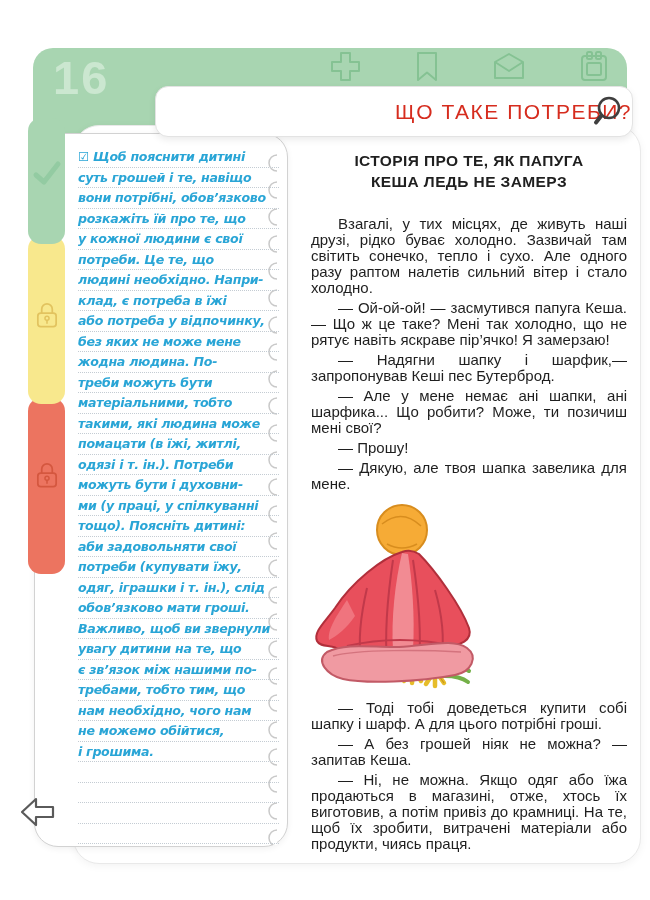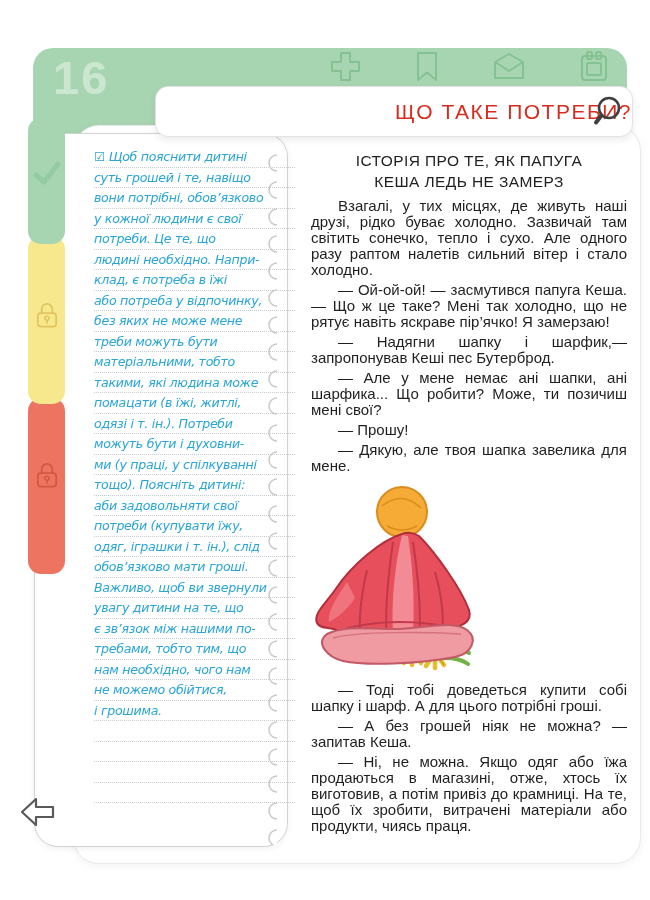--- a/index.html
+++ b/index.html
@@ -33,30 +33,30 @@
              box-shadow:0 3px 7px rgba(0,0,0,.08);}
   .title-bar .title{display:block;text-align:right;line-height:49px;font-size:21px;
              font-weight:normal;letter-spacing:1.5px;color:#d62c1e;}
   .title-bar .magnifier{position:absolute;right:8px;top:7px;}
 
   
   .notebook-card{position:absolute;left:34px;top:133px;width:252px;height:712px;
              background:#fff;border:1.5px solid #d2d2d2;border-radius:24px;z-index:3;
              box-shadow:0 2px 6px rgba(0,0,0,.06);}
   .scallops{position:absolute;left:266px;top:133px;z-index:4;}
-  .notebook-lines{position:absolute;left:94px;top:147px;width:201px;z-index:4;}
+  .notebook-lines{position:absolute;left:78px;top:147px;width:201px;z-index:4;font-weight:bold;}
   .nb-line{height:19.5px;border-bottom:1.6px dotted #c4ccd3;
            font-family:"DejaVu Sans",sans-serif;font-style:italic;
            font-size:12.6px;line-height:19.5px;color:#29a5d6;
            letter-spacing:-0.3px;white-space:nowrap;}
 
   
   .story{position:absolute;left:307px;top:150px;width:324px;z-index:4;color:#1f1f1f;}
-  .story-title{text-align:center;font-weight:normal;font-size:15.5px;line-height:21px;
-               letter-spacing:.4px;margin-bottom:6px;}
+  .story-title{text-align:center;font-weight:bold;font-size:15.5px;line-height:21px;
+               letter-spacing:.4px;margin-bottom:24px;}
   .story p{margin:4px;font-size:15px;line-height:16px;text-align:justify;
            text-indent:27px;}
   .illustration{width:180px;margin:4px auto 2px auto;}
 
   
   .back-arrow{position:absolute;left:19px;top:795px;z-index:8;}
 </style>
 </head>
 <body>
 
@@ -88,26 +88,28 @@
 
   <div class="notebook-card"></div>
   <svg class="scallops" width="22" height="712">
     <path id="scallop-path" d="M11 22 A8 8 0 0 0 11 38 M11 49 A8 8 0 0 0 11 65 M11 76 A8 8 0 0 0 11 92 M11 103 A8 8 0 0 0 11 119 M11 130 A8 8 0 0 0 11 146 M11 157 A8 8 0 0 0 11 173 M11 184 A8 8 0 0 0 11 200 M11 211 A8 8 0 0 0 11 227 M11 238 A8 8 0 0 0 11 254 M11 265 A8 8 0 0 0 11 281 M11 292 A8 8 0 0 0 11 308 M11 319 A8 8 0 0 0 11 335 M11 346 A8 8 0 0 0 11 362 M11 373 A8 8 0 0 0 11 389 M11 400 A8 8 0 0 0 11 416 M11 427 A8 8 0 0 0 11 443 M11 454 A8 8 0 0 0 11 470 M11 481 A8 8 0 0 0 11 497 M11 508 A8 8 0 0 0 11 524 M11 535 A8 8 0 0 0 11 551 M11 562 A8 8 0 0 0 11 578 M11 589 A8 8 0 0 0 11 605 M11 616 A8 8 0 0 0 11 632 M11 643 A8 8 0 0 0 11 659 M11 670 A8 8 0 0 0 11 686 M11 697 A8 8 0 0 0 11 713 " fill="#ffffff" stroke="#c9c9c9" stroke-width="1.5"></path>
   </svg>
   <div class="notebook-lines">
 
   <div class="nb-line">☑ Щоб пояснити дитині</div>
       <div class="nb-line">суть грошей і те, навіщо</div>
       <div class="nb-line">вони потрібні, обов’язково</div>
+      <div class="nb-line">розкажіть їй про те, що</div>
       <div class="nb-line">у кожної людини є свої</div>
       <div class="nb-line">потреби. Це те, що</div>
       <div class="nb-line">людині необхідно. Напри-</div>
       <div class="nb-line">клад, є потреба в їжі</div>
       <div class="nb-line">або потреба у відпочинку,</div>
       <div class="nb-line">без яких не може мене</div>
+      <div class="nb-line">жодна людина. По-</div>
       <div class="nb-line">треби можуть бути</div>
       <div class="nb-line">матеріальними, тобто</div>
       <div class="nb-line">такими, які людина може</div>
       <div class="nb-line">помацати (в їжі, житлі,</div>
       <div class="nb-line">одязі і т. ін.). Потреби</div>
       <div class="nb-line">можуть бути і духовни-</div>
       <div class="nb-line">ми (у праці, у спілкуванні</div>
       <div class="nb-line">тощо). Поясніть дитині:</div>
       <div class="nb-line">аби задовольняти свої</div>
       <div class="nb-line">потреби (купувати їжу,</div>

